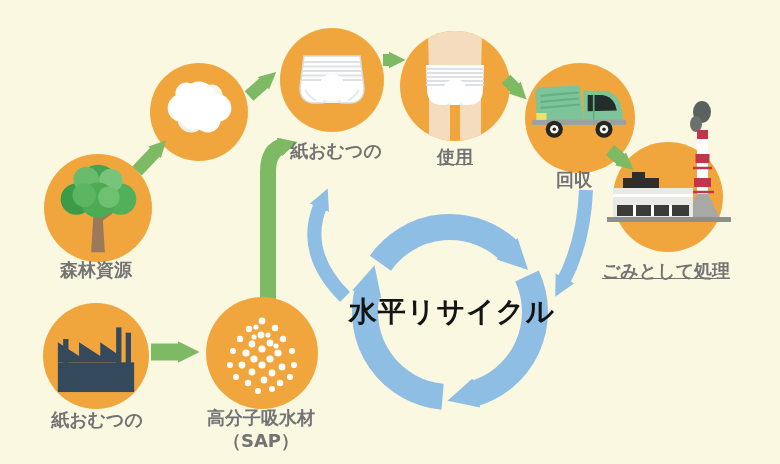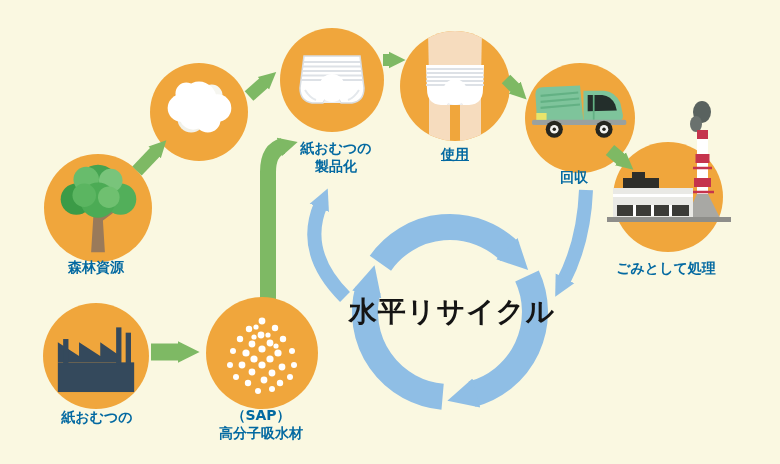--- a/index.html
+++ b/index.html
@@ -2,22 +2,22 @@
 <html><head>
 <meta charset="utf-8">
 <style>
   html,body{margin:0;padding:0;}
   body{font-family:"DejaVu Sans",sans-serif;}
   #stage{position:relative;width:780px;height:464px;background:#FAF8E1;overflow:hidden;}
   svg.layer{position:absolute;left:0;top:0;width:780px;height:464px;pointer-events:none;}
   .node-circle{position:absolute;border-radius:50%;background:#F0A63C;overflow:hidden;}
   .node-circle.open{overflow:visible;}
   .node-circle > svg{position:absolute;left:0;top:0;width:100%;height:100%;}
-  .lbl{position:absolute;transform:translateX(-50%);text-align:center;color:#0369a1;
-       font-weight:700;font-size:14px;line-height:1.3;white-space:nowrap;}
+  .lbl{position:absolute;transform:translateX(-50%);text-align:center;color:#737373;
+       font-weight:700;font-size:18px;line-height:1.3;white-space:nowrap;}
   .lbl-center{position:absolute;transform:translate(-50%,-50%);color:#141414;
        font-weight:700;font-size:28px;white-space:nowrap;letter-spacing:1px;}
 </style>
 </head>
 <body>
 
 <div id="stage">
 
   <svg class="layer" viewBox="0 0 780 464">
     <defs>
@@ -198,25 +198,24 @@
     <g>
       <path d="M 380.4 263.2 A 85 85 0 0 1 510.1 251.9" fill="none" stroke="#8FBEE5" stroke-width="26" marker-end="url(#mBlueBig)"></path>
       <path d="M 527.0 276.1 A 85 85 0 0 1 472.0 394.1" fill="none" stroke="#8FBEE5" stroke-width="26" marker-end="url(#mBlueBig)"></path>
       <path d="M 442.6 396.7 A 85 85 0 0 1 367.9 290.0" fill="none" stroke="#8FBEE5" stroke-width="26" marker-end="url(#mBlueBig)"></path>
     </g>
   </svg>
 
   <div class="lbl" style="left:96px;top:258px;">森林資源</div>
   <div class="lbl" style="left:336px;top:139px;">
     <div>紙おむつの</div>
-    <div>製品化</div>
   </div>
   <div class="lbl" style="left:455px;top:145px;text-decoration:underline;">使用</div>
   <div class="lbl" style="left:574px;top:168px;text-align:right;">回収</div>
-  <div class="lbl" style="left:666px;top:259px;">ごみとして処理</div>
+  <div class="lbl" style="left:666px;top:259px;text-decoration:underline;">ごみとして処理</div>
   <div class="lbl" style="left:97px;top:408px;">紙おむつの</div>
   <div class="lbl" style="left:261px;top:406px;">
+    <div>高分子吸水材</div>
     <div>（SAP）</div>
-    <div>高分子吸水材</div>
   </div>
   <div class="lbl-center" style="left:452px;top:312px;">水平リサイクル</div>
 
 </div>
 
 </body></html>

